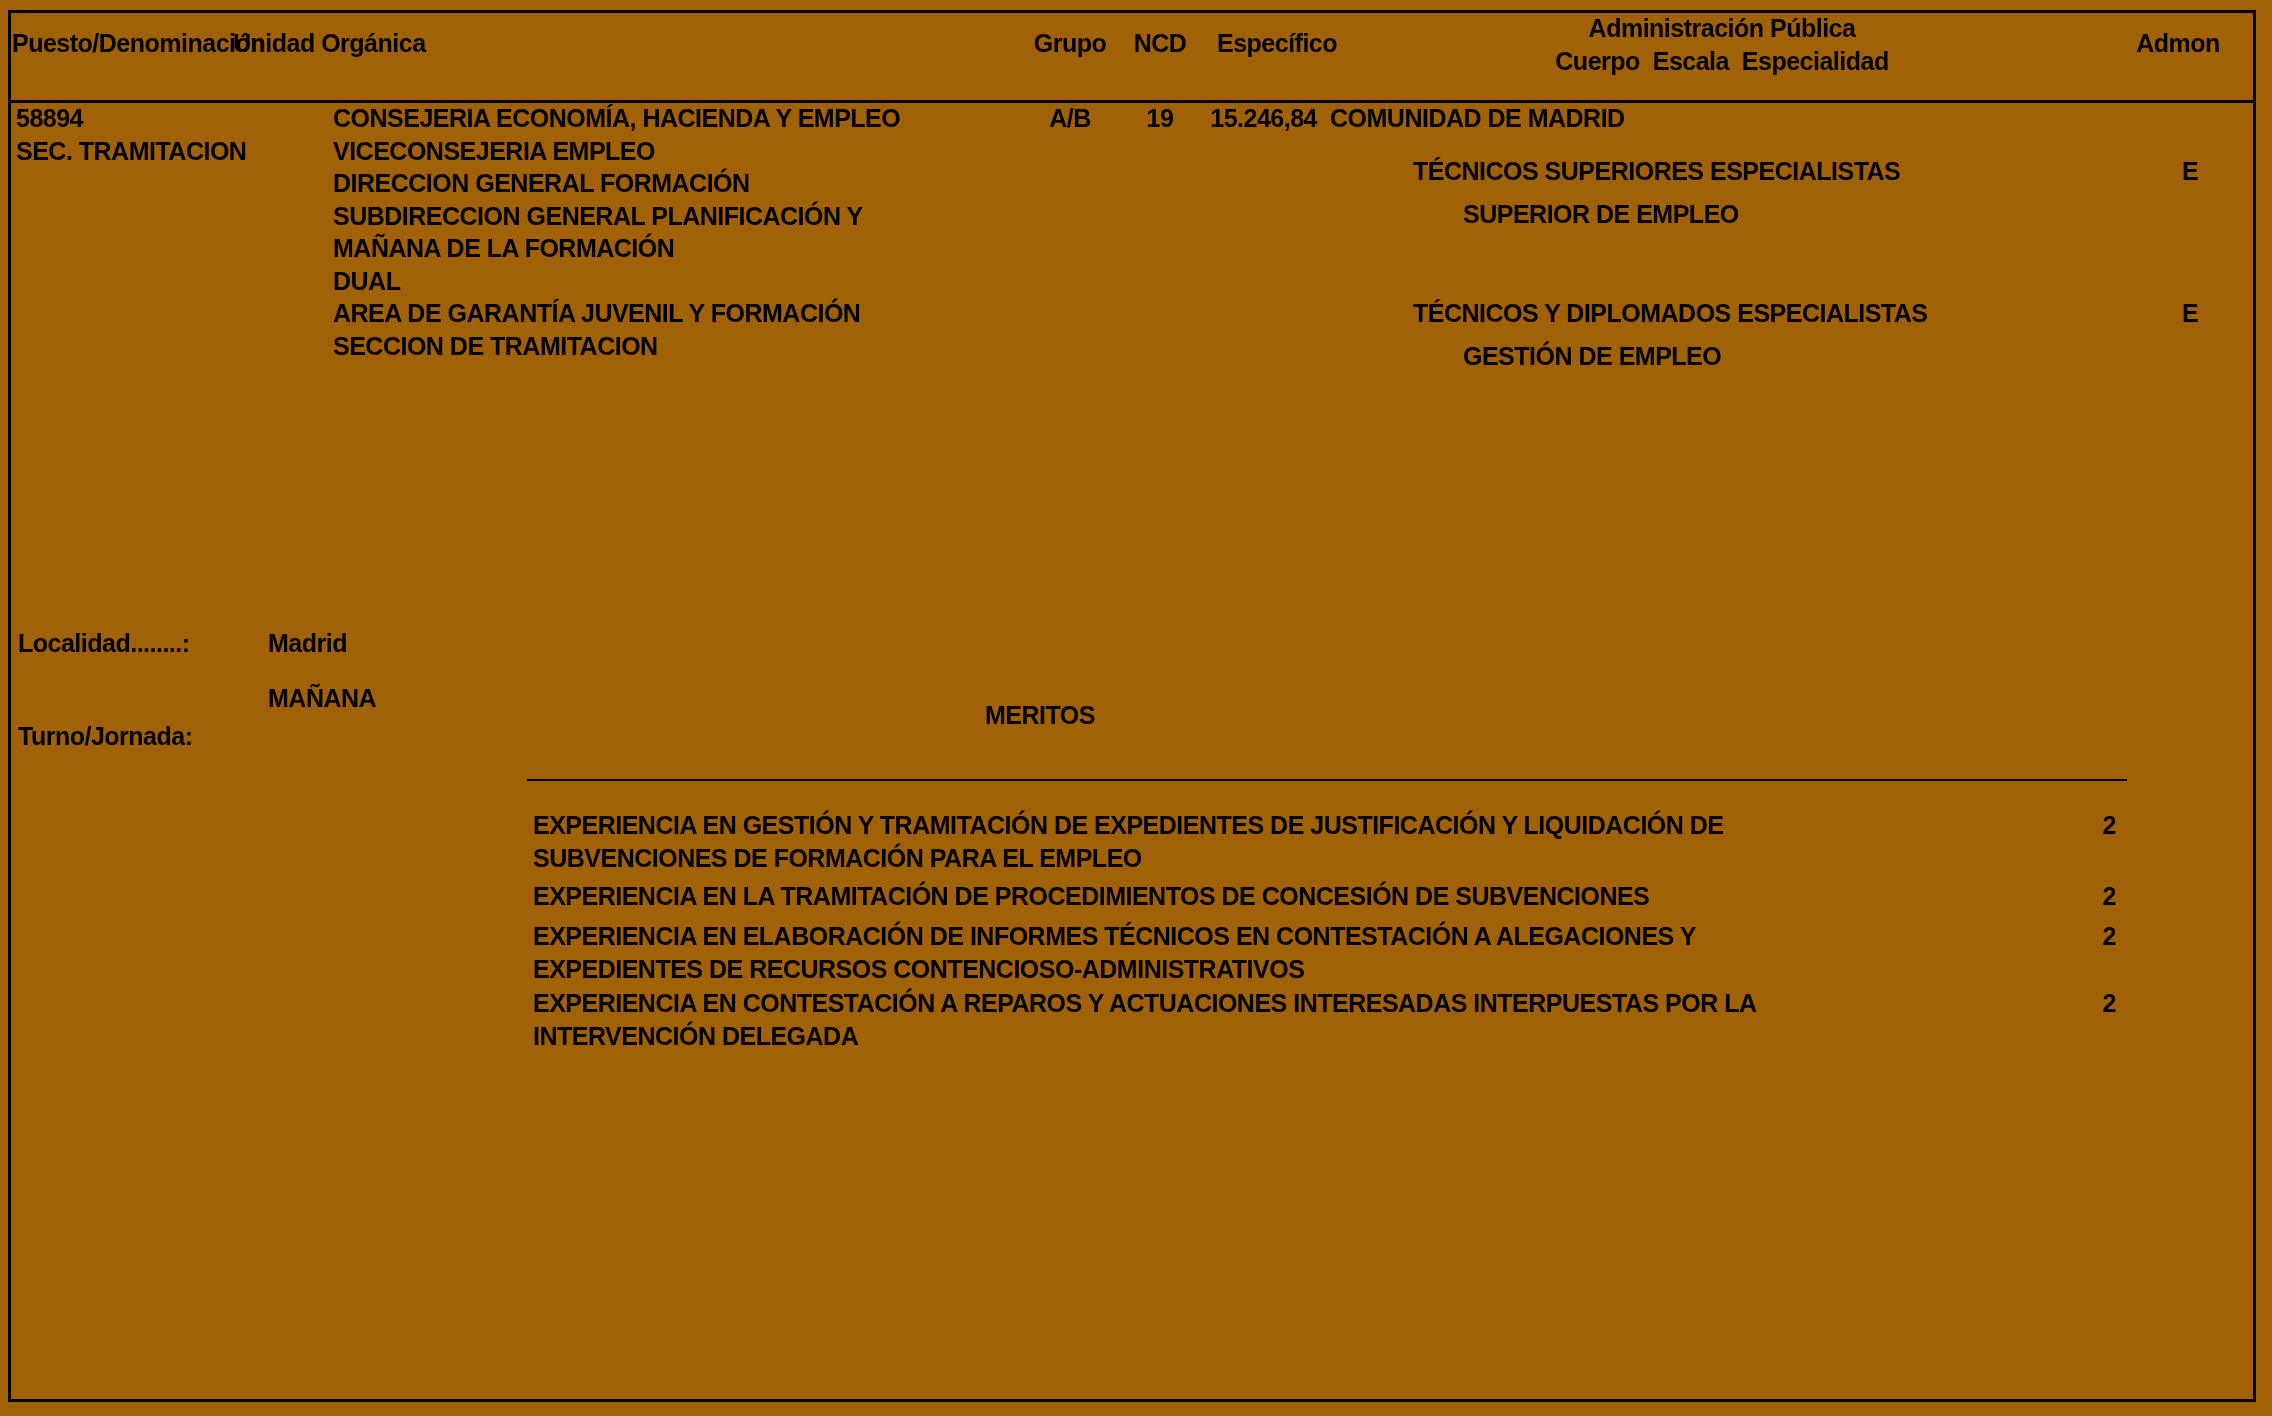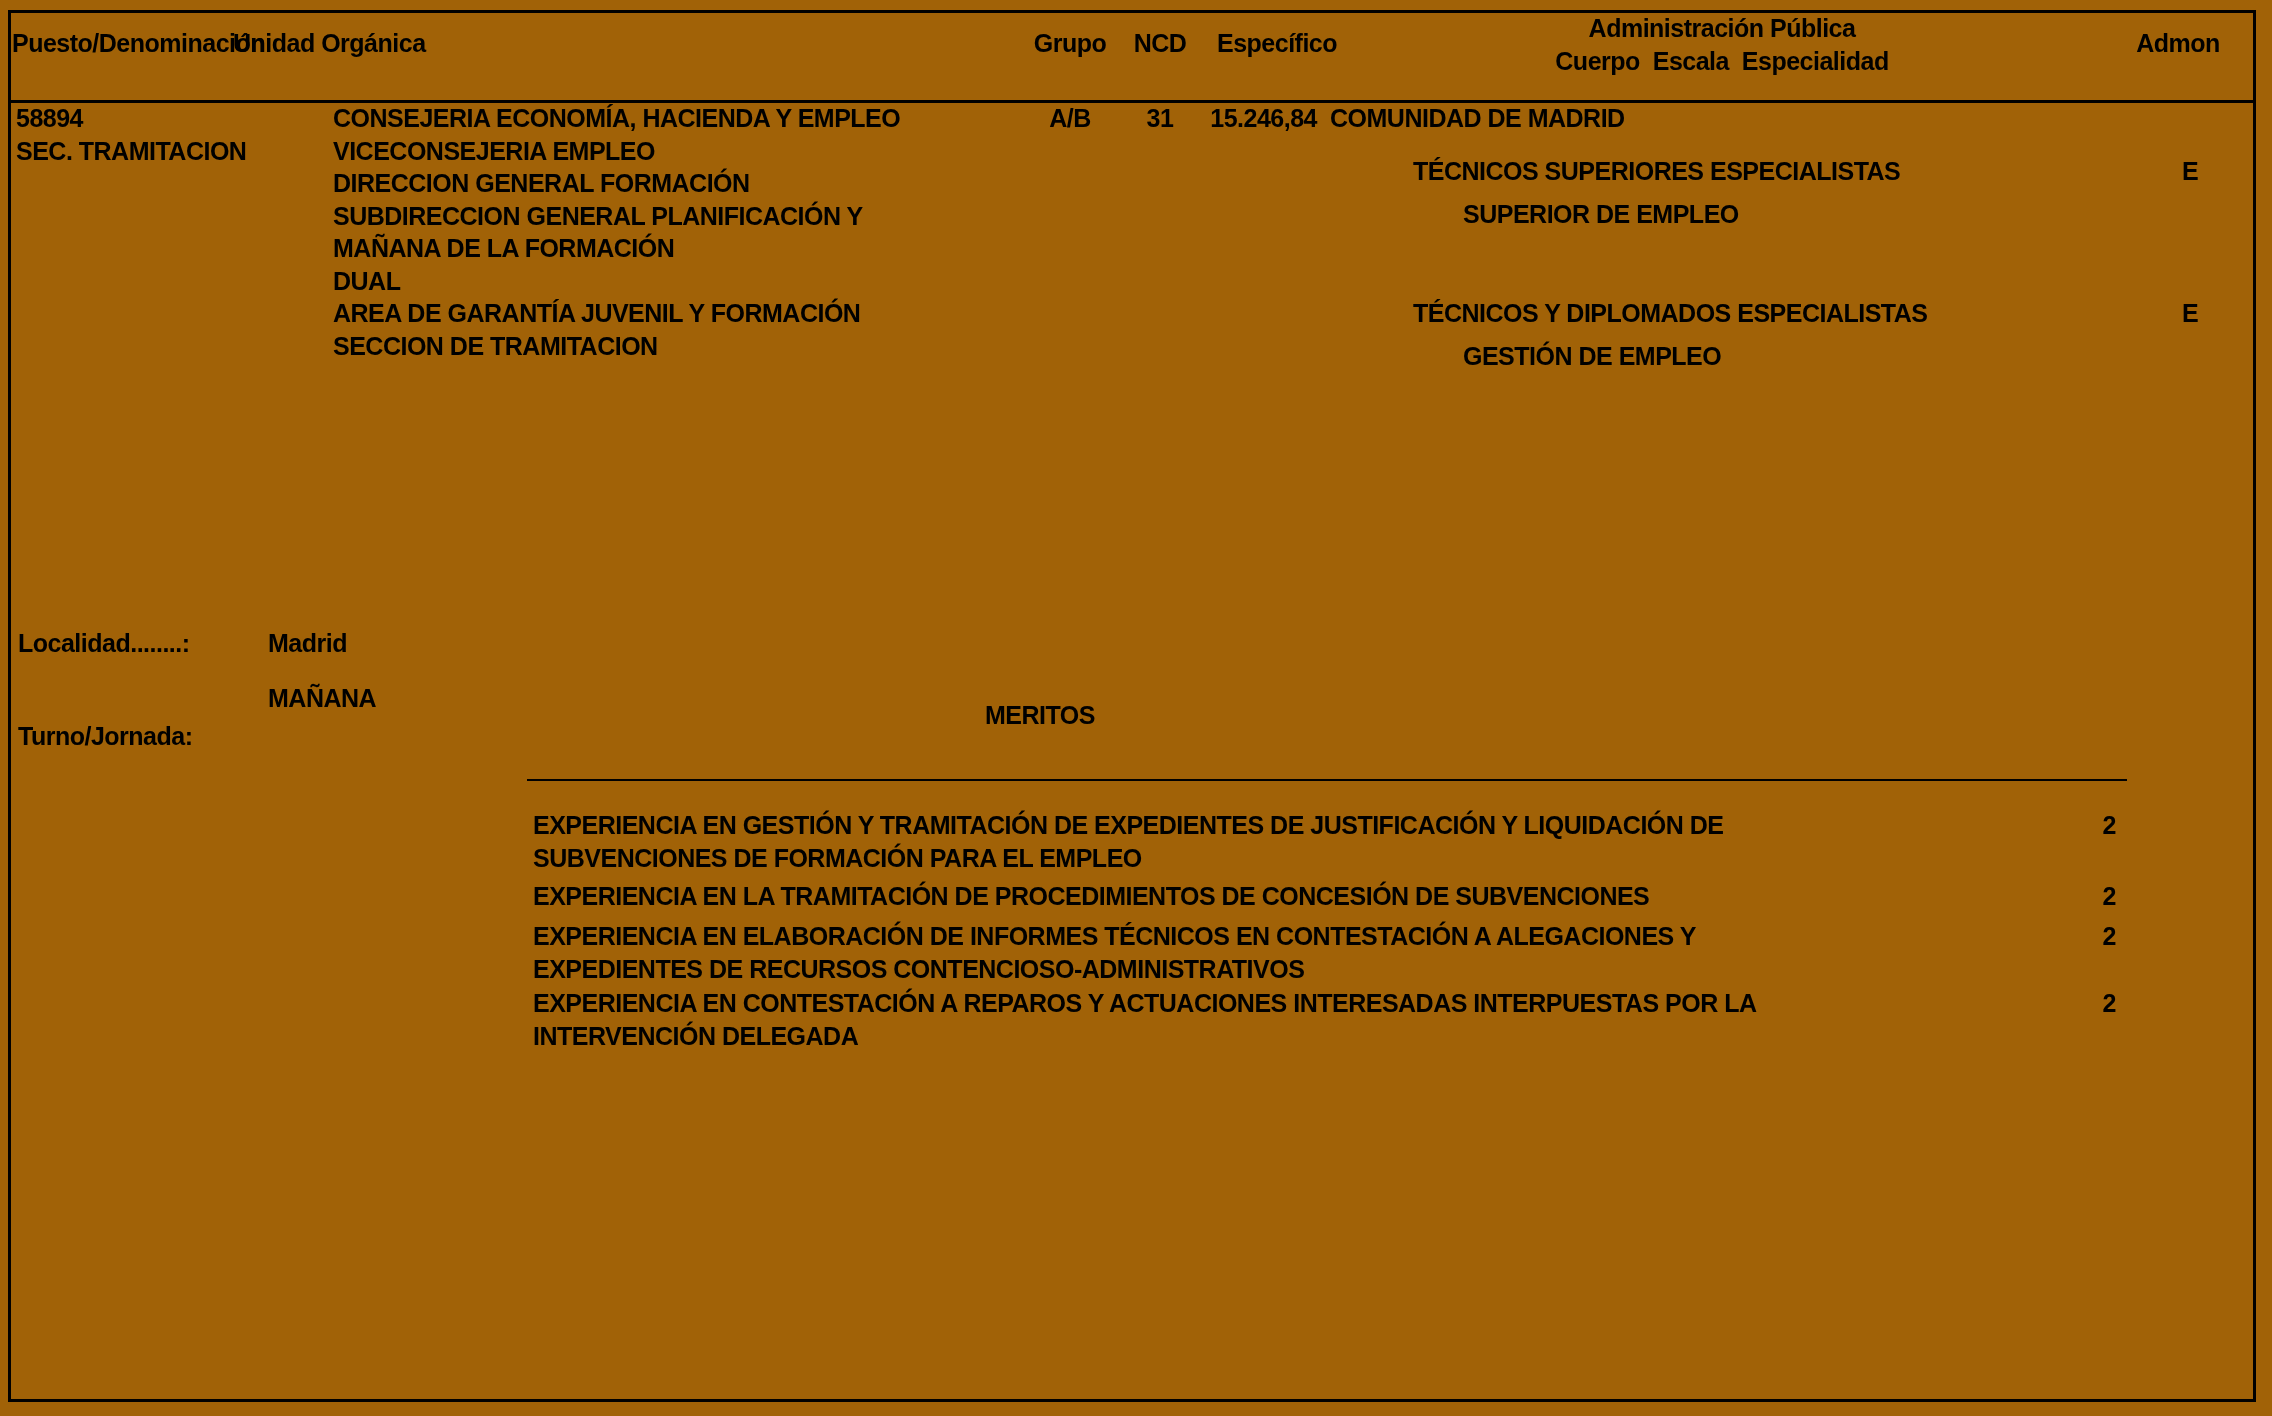--- a/index.html
+++ b/index.html
@@ -56,21 +56,21 @@
     <div class="ln">VICECONSEJERIA EMPLEO</div>
     <div class="ln">DIRECCION GENERAL FORMACIÓN</div>
     <div class="ln">SUBDIRECCION GENERAL PLANIFICACIÓN Y</div>
     <div class="ln">MAÑANA DE LA FORMACIÓN</div>
     <div class="ln">DUAL</div>
     <div class="ln">AREA DE GARANTÍA JUVENIL Y FORMACIÓN</div>
     <div class="ln">SECCION DE TRAMITACION</div>
   </div>
 
   <div class="abs center" style="left:1008px;top:102px;width:124px;">A/B</div>
-  <div class="abs center" style="left:1120px;top:102px;width:80px;">31</div>
+  <div class="abs center" style="left:1120px;top:102px;width:80px;">19</div>
   <div class="abs right" style="left:1197px;top:102px;width:120px;">15.246,84</div>
   <div class="abs" style="left:1330px;top:102px;">COMUNIDAD DE MADRID</div>
 
   <div class="block" style="left:1413px;top:155px;">
     <div class="ln">TÉCNICOS SUPERIORES ESPECIALISTAS</div>
     <div class="ln indent50">SUPERIOR DE EMPLEO</div>
   </div>
   <div class="abs center" style="left:2138px;top:155px;width:104px;">E</div>
 
   <div class="block" style="left:1413px;top:297px;">

